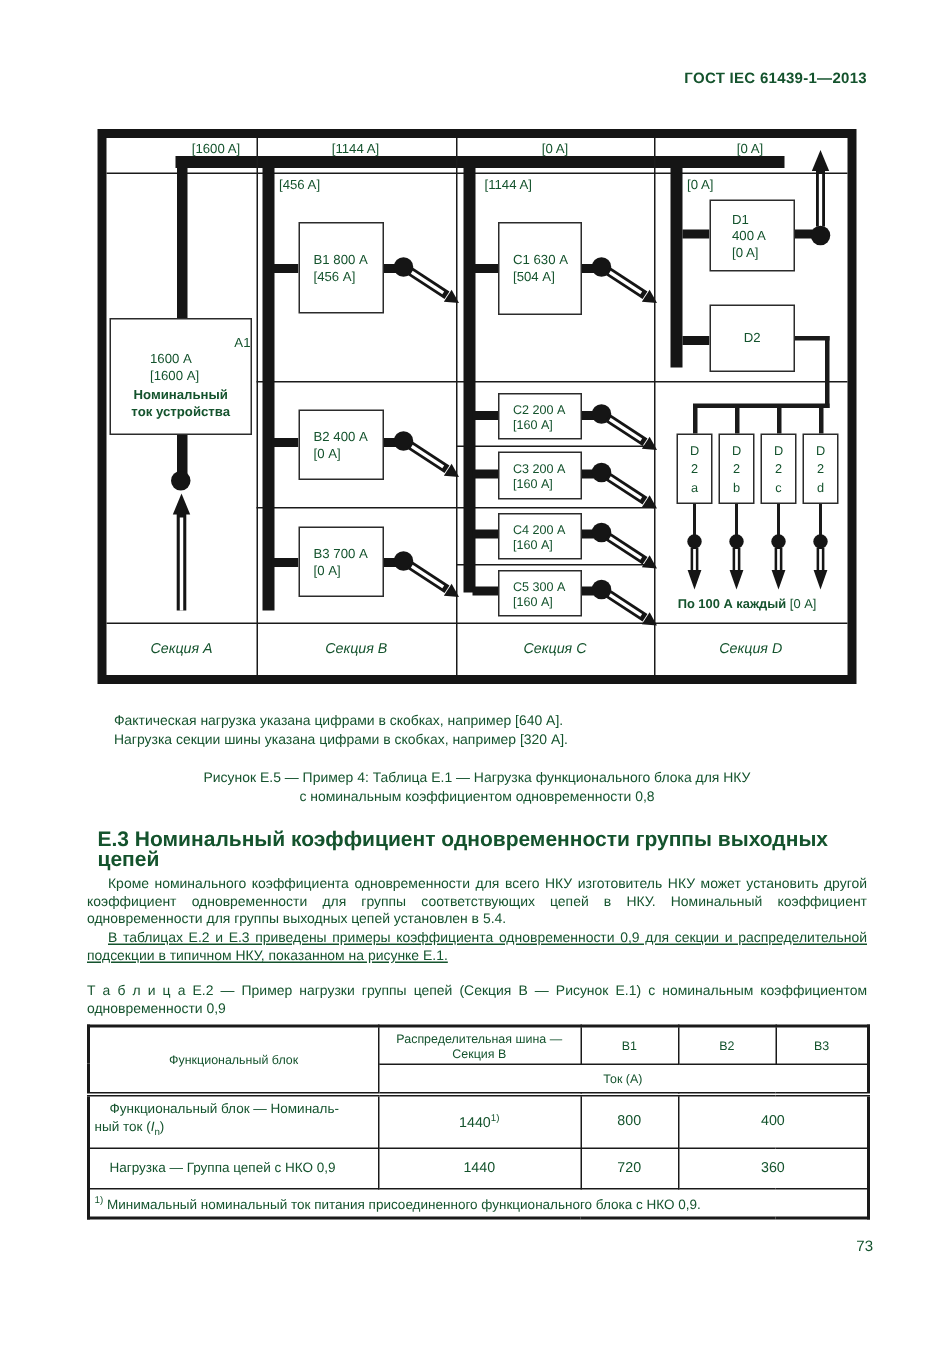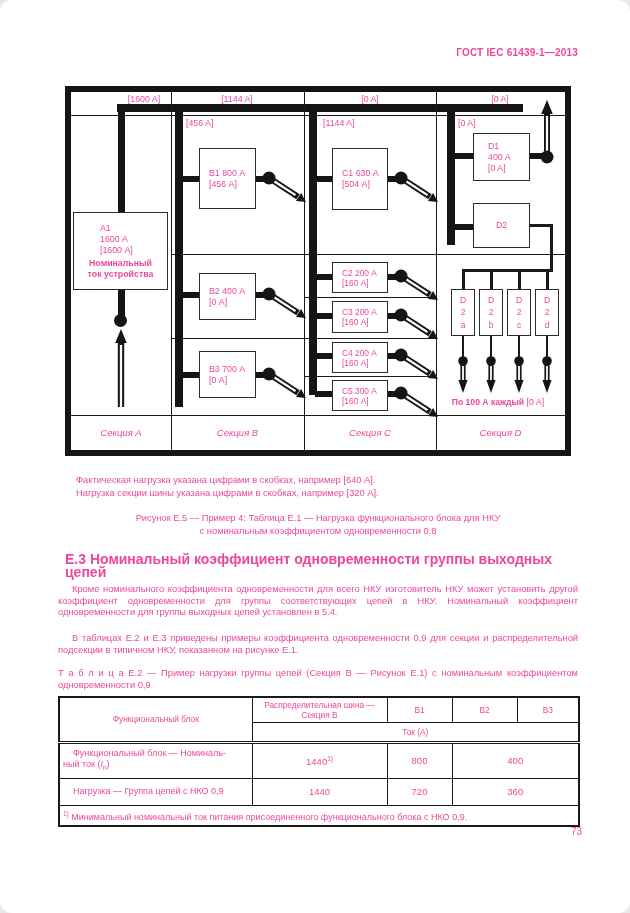--- a/index.html
+++ b/index.html
@@ -1,20 +1,19 @@
 <!DOCTYPE html>
 <html><head>
 <meta charset="utf-8">
 <style>
   html,body{margin:0;padding:0;background:#e8e8e8;}
   .page{
     position:relative;width:630px;height:913px;background:#ffffff;
-    font-family:"Liberation Sans", sans-serif;color:#ec4899;overflow:hidden;
+    font-family:"Liberation Sans", sans-serif;color:#14532d;overflow:hidden;
     margin:0 auto;
-    border-radius:12px;
   }
   .doc-header{position:absolute;top:47px;right:52px;font-size:10px;font-weight:bold;letter-spacing:.2px;}
 
   
   .diagram{position:absolute;left:65px;top:86px;width:506px;height:370px;
     border:6px solid #151515;box-sizing:border-box;background:#fff;padding-left:22px;}
   .hl,.vl{position:absolute;background:#1a1a1a;}
   .thick{position:absolute;background:#151515;}
   .dlabel{position:absolute;font-size:8.8px;white-space:nowrap;}
   .dlabel.c{text-align:center;}
@@ -28,21 +27,21 @@
     font-style:italic;font-size:9.5px;}
   .stack{align-items:center;font-size:8.5px;line-height:12.5px;}
   .outnote{position:absolute;font-size:8.6px;text-align:center;white-space:nowrap;}
 
   
   .content{position:absolute;left:58px;top:474px;width:520px;font-size:9.3px;line-height:13px;}
   .notes{margin-left:18px;}
   .figcap{margin-top:12px;text-align:center;line-height:13px;}
   .e3head{margin-top:15px;margin-left:7px;font-weight:bold;font-size:14px;}
   .para{margin-top:5px;text-align:justify;text-indent:14px;line-height:11.7px;}
-  .para + .para{margin-top:14px;}
+  .para + .para{margin-top:1px;text-decoration:underline;}
   .tabcap{margin-top:10px;line-height:12px;text-align:justify;}
 
   
   table.gt{margin-top:5px;border-collapse:collapse;width:520px;table-layout:fixed;
     border:2px solid #1a1a1a;}
   table.gt th,table.gt td{border:1px solid #1a1a1a;vertical-align:middle;padding:2px 3px;}
   table.gt th{font-weight:normal;font-size:8.3px;line-height:10px;text-align:center;}
   .dbl{border-bottom:3px double #1a1a1a !important;}
   td.val{text-align:center;font-size:9.5px;}
   td.rowlbl{font-size:9px;line-height:11.5px;padding:4px 2px 4px 3px;}
@@ -79,21 +78,21 @@
     <div class="hl" style="left:100px;top:246px;width:265px;height:1px;"></div>
     <div class="hl" style="left:233px;top:284px;width:132px;height:1px;"></div>
     <div class="hl" style="left:0;top:323px;width:494px;height:1px;"></div>
 
     <div class="dlabel" style="left:115px;top:26px;">[456 A]</div>
     <div class="dlabel" style="left:252px;top:26px;">[1144 A]</div>
     <div class="dlabel" style="left:387px;top:26px;">[0 A]</div>
 
     <div class="thick" style="left:47px;top:20px;width:7px;height:100px;"></div>
     <div class="dbox" style="left:2px;top:120px;width:95px;height:78px;">
-      <div class="tl" style="padding-left:26px;">А1</div>
+      <div class="tl" style="padding-left:26px;text-align:right;">А1</div>
       <div class="tl" style="padding-left:26px;">1600 А</div>
       <div class="tl" style="padding-left:26px;">[1600 А]</div>
       <div style="text-align:center;font-weight:bold;margin-top:2px;">Номинальный</div>
       <div style="text-align:center;font-weight:bold;">ток устройства</div>
     </div>
     <div class="thick" style="left:47px;top:198px;width:7px;height:26px;"></div>
     <div class="node" style="left:43px;top:222px;width:13px;height:13px;"></div>
     <svg class="brk" style="left:41px;top:236px;" width="18" height="80" viewBox="0 0 18 80">
       <polygon points="9,1 3.2,15 14.8,15" fill="#151515"></polygon>
       <line x1="9" y1="12" x2="9" y2="79" stroke="#151515" stroke-width="6.4"></line>

